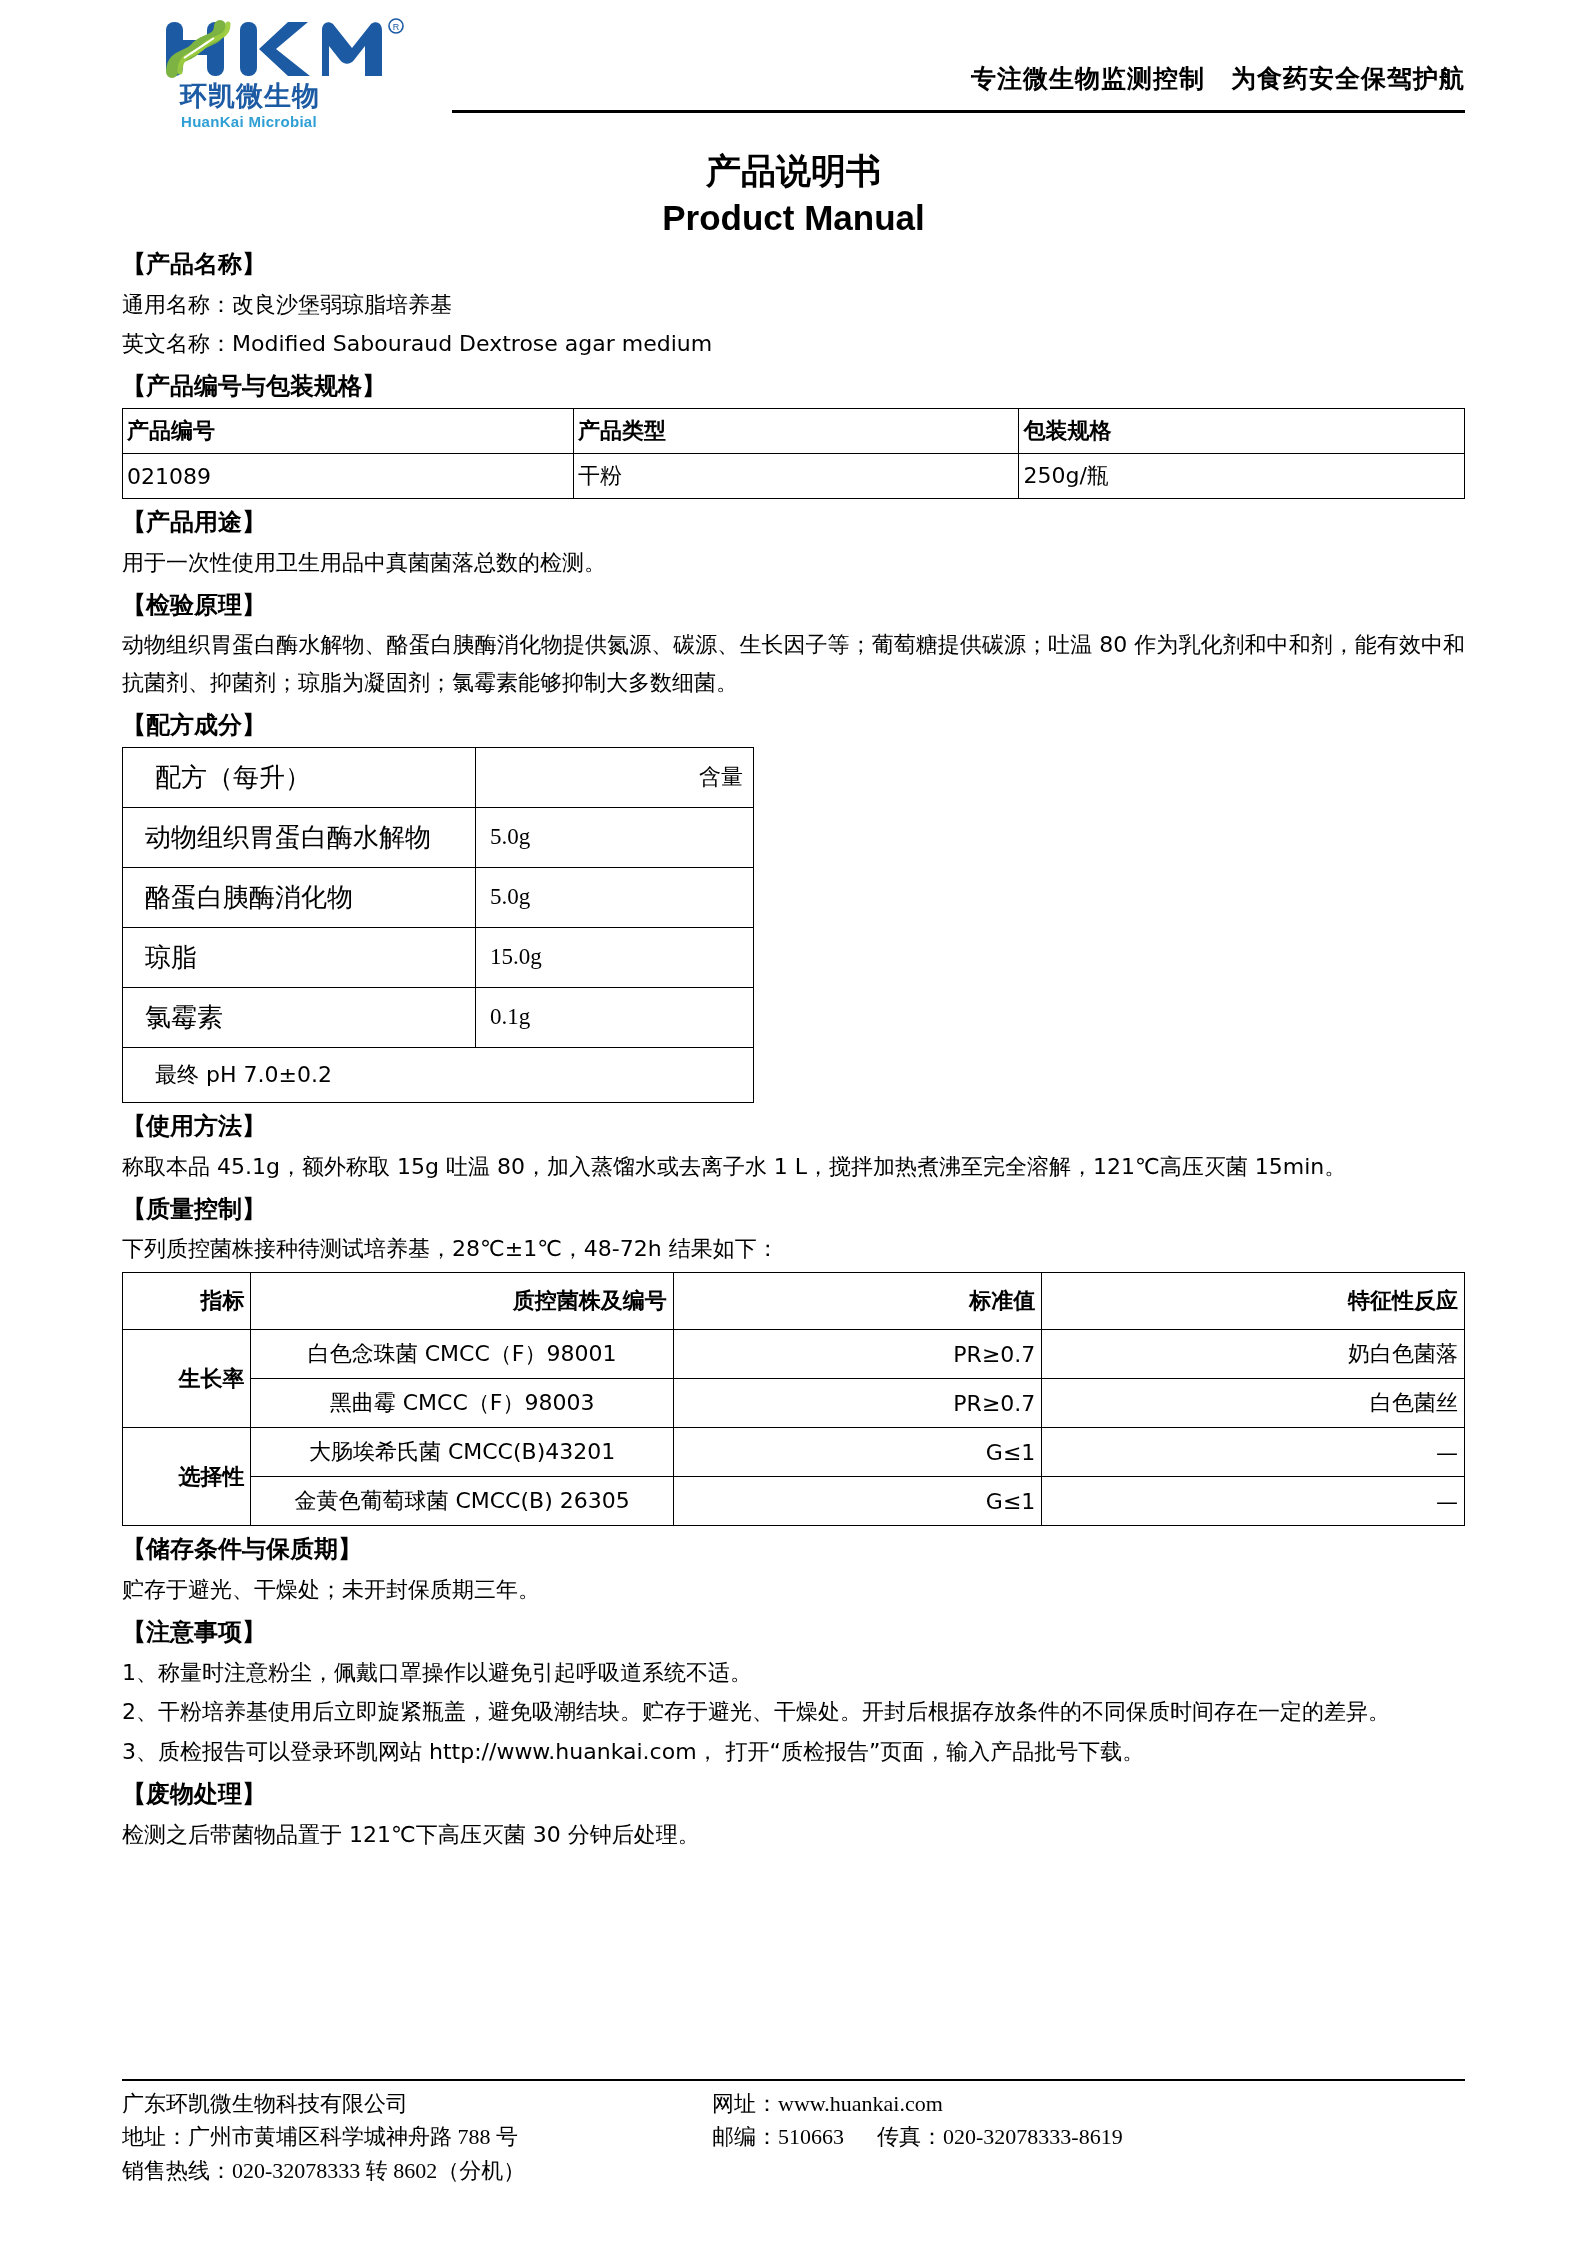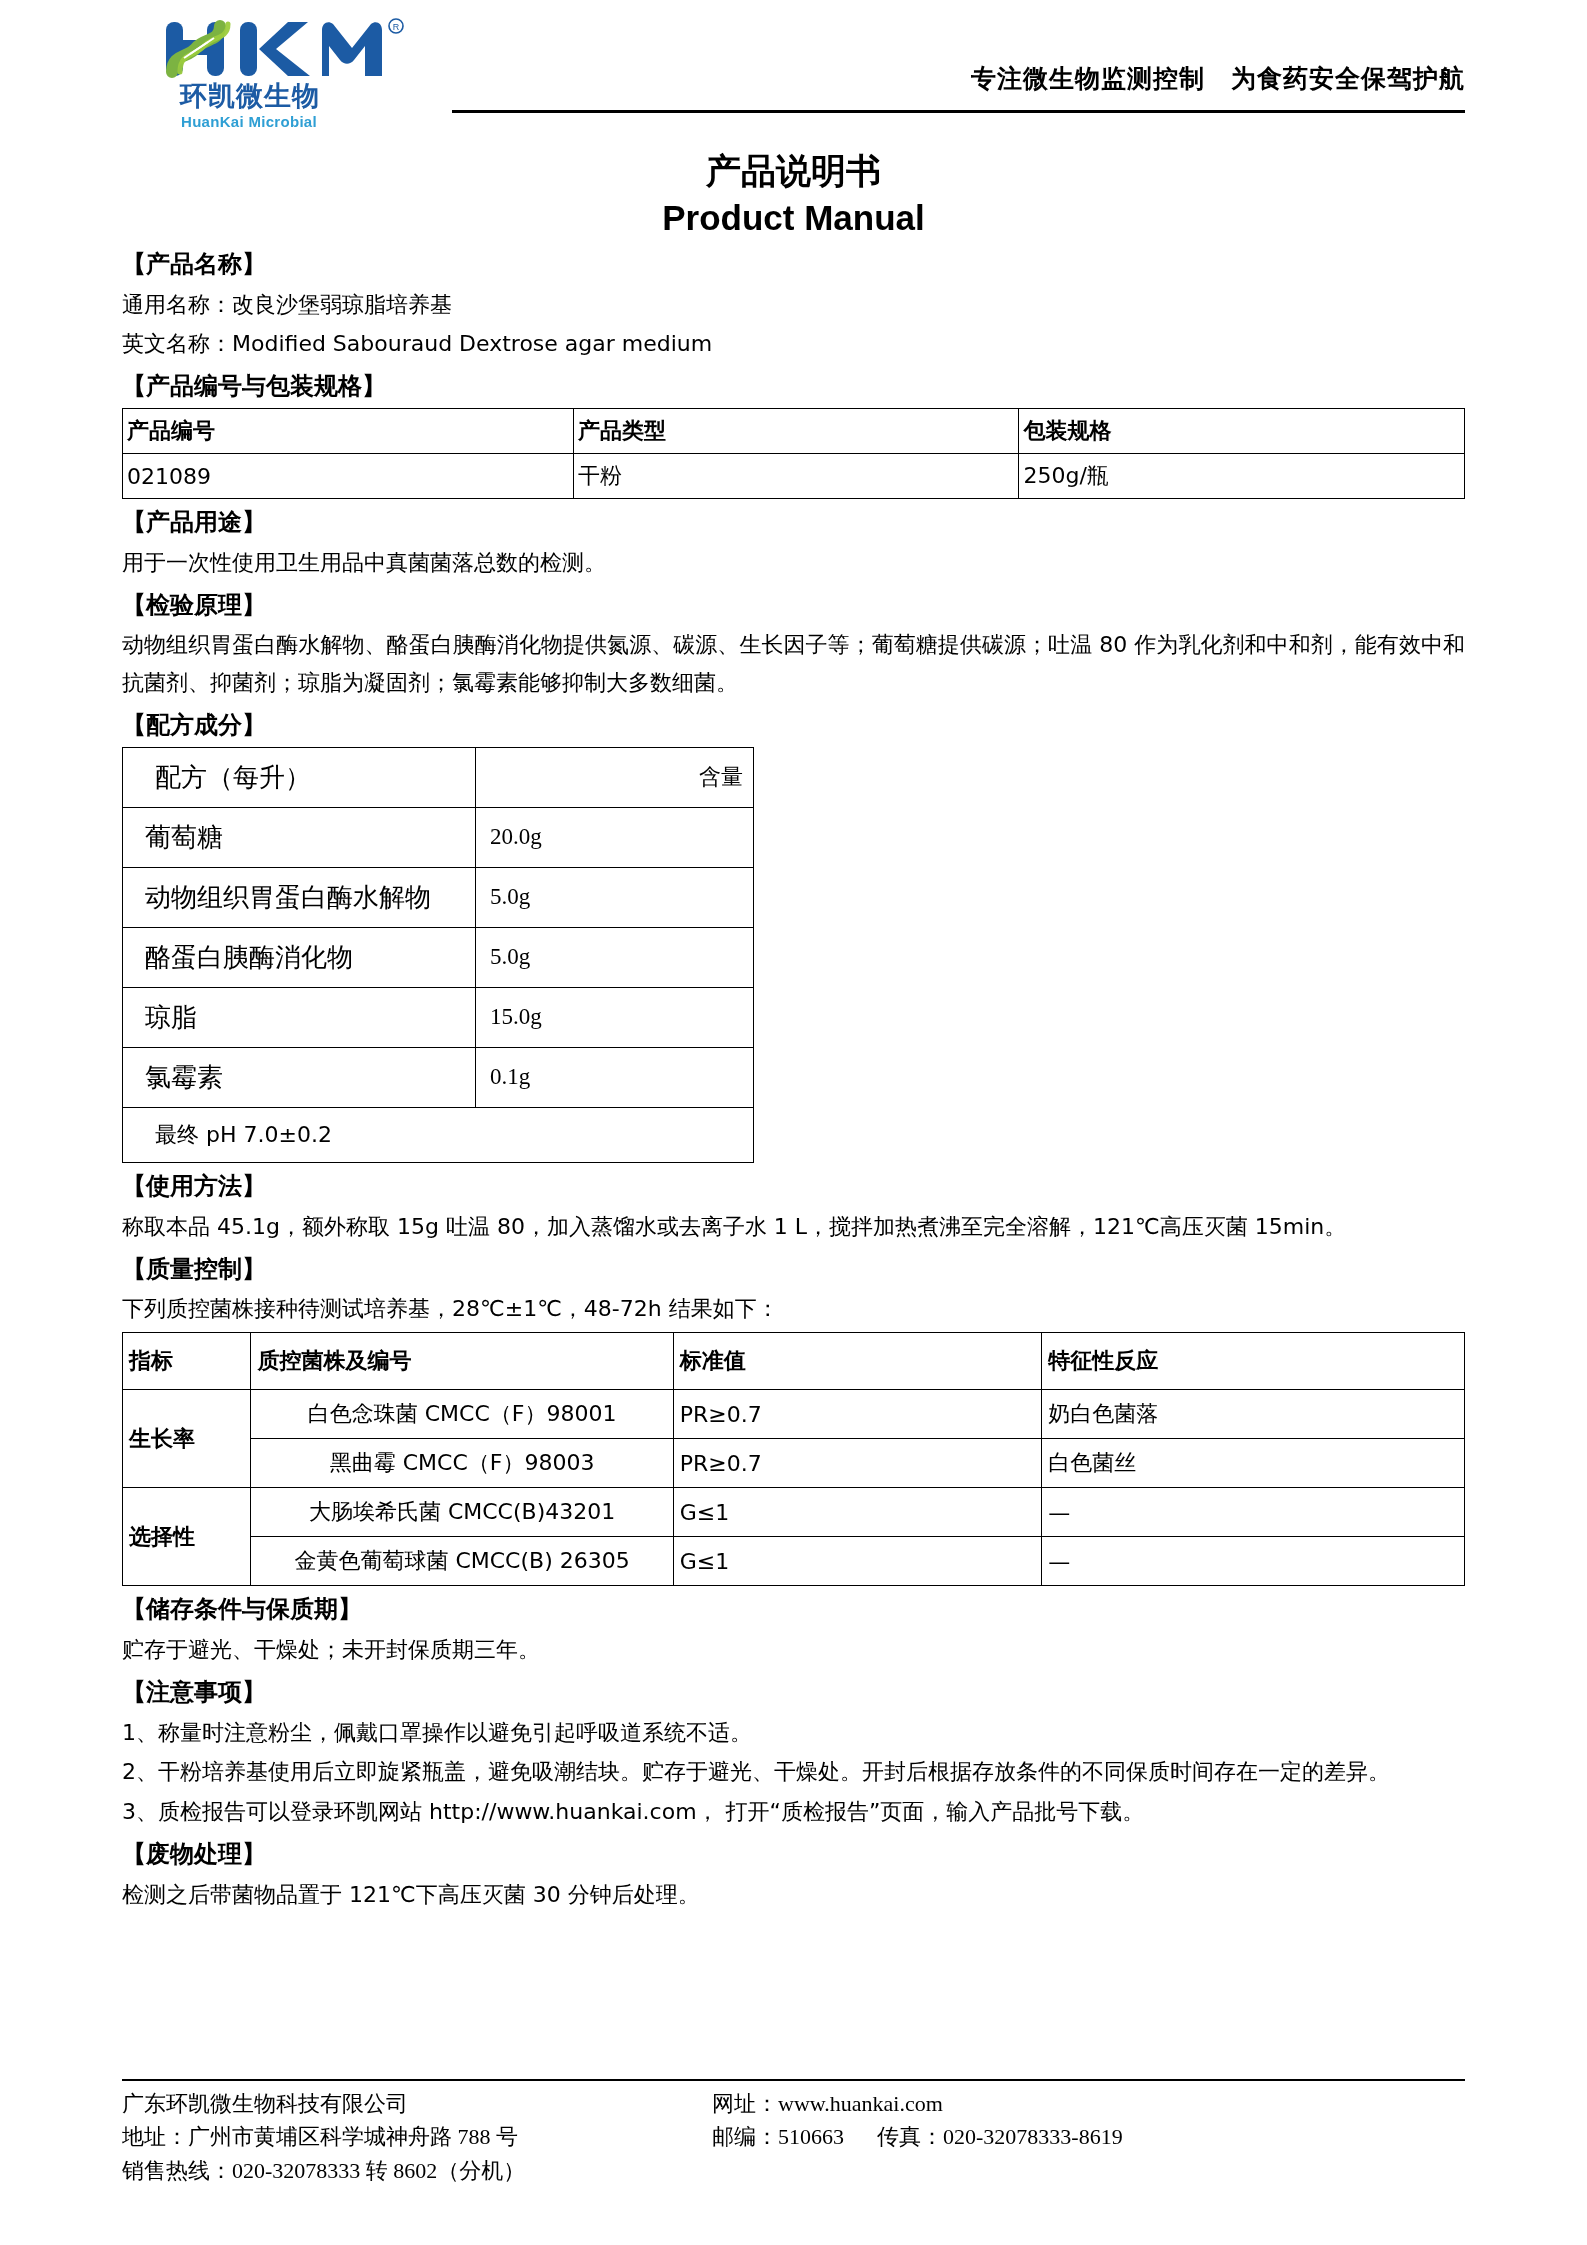--- a/index.html
+++ b/index.html
@@ -151,21 +151,21 @@
 
   .tbl-qc {
     width: 100%;
     margin: 4px 0 2px 0;
     table-layout: fixed;
   }
   .tbl-qc td, .tbl-qc th {
     border: 1px solid #000;
     font-size: 22px;
     padding: 9px 6px;
-    text-align: left;
+    text-align: right;
     font-weight: normal;
   }
   .tbl-qc th { font-weight: bold; padding: 13px 6px; }
   .tbl-qc td.strain { text-align: center; }
   .tbl-qc td.cat { font-weight: bold; }
 
   
   .footer {
     position: absolute;
     left: 122px;
@@ -255,24 +255,20 @@
 
   <div class="sec-head">【检验原理】</div>
   <div class="para">动物组织胃蛋白酶水解物、酪蛋白胰酶消化物提供氮源、碳源、生长因子等；葡萄糖提供碳源；吐温 80 作为乳化剂和中和剂，能有效中和抗菌剂、抑菌剂；琼脂为凝固剂；氯霉素能够抑制大多数细菌。</div>
 
   <div class="sec-head">【配方成分】</div>
   <table class="tbl-formula">
     <tbody>
         <tr>
       <td class="c1 hdr">配方（每升）</td>
       <td class="hdr2">含量</td>
-    </tr>
-    <tr>
-      <td class="c1">葡萄糖</td>
-      <td class="c2">20.0g</td>
     </tr>
     <tr>
       <td class="c1">动物组织胃蛋白酶水解物</td>
       <td class="c2">5.0g</td>
     </tr>
     <tr>
       <td class="c1">酪蛋白胰酶消化物</td>
       <td class="c2">5.0g</td>
     </tr>
     <tr>

